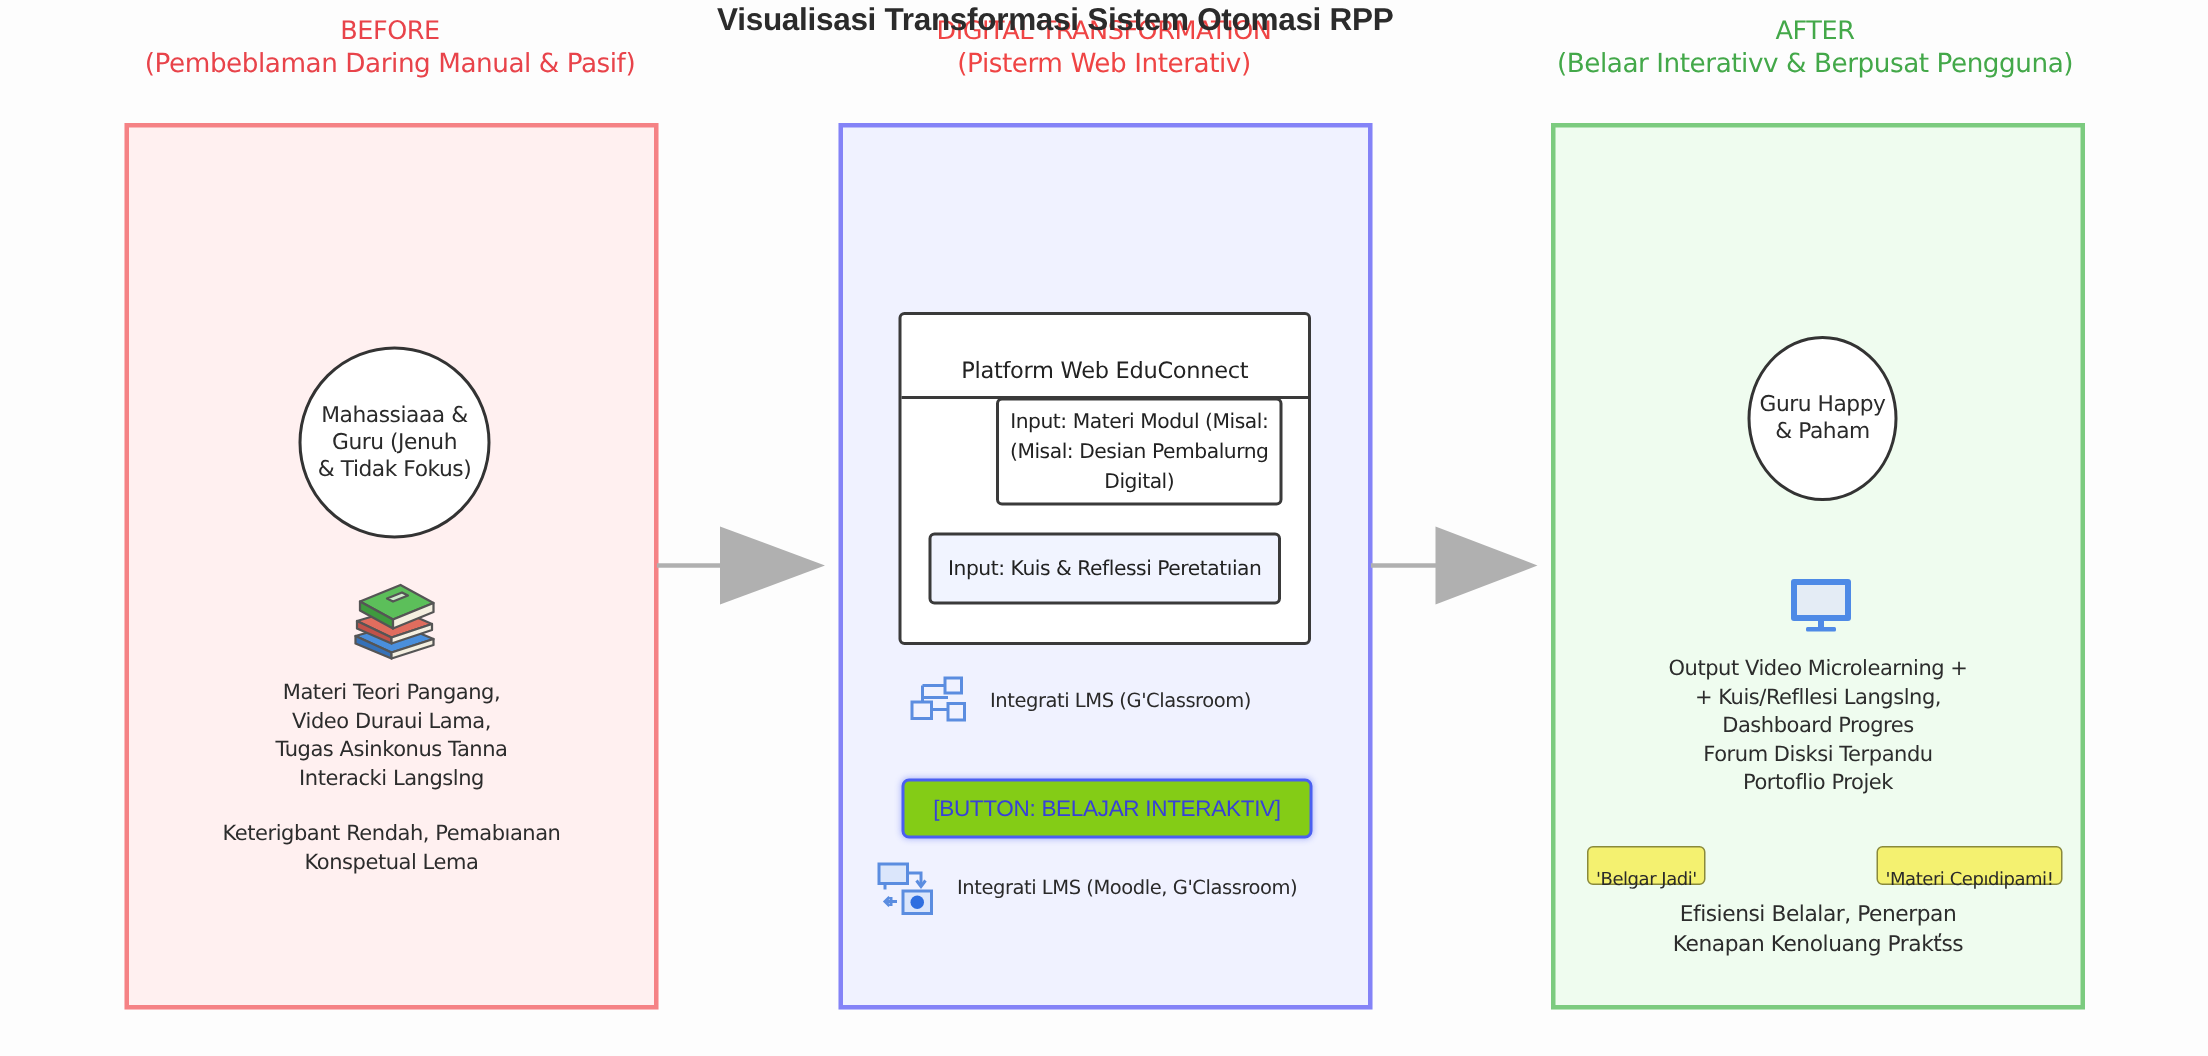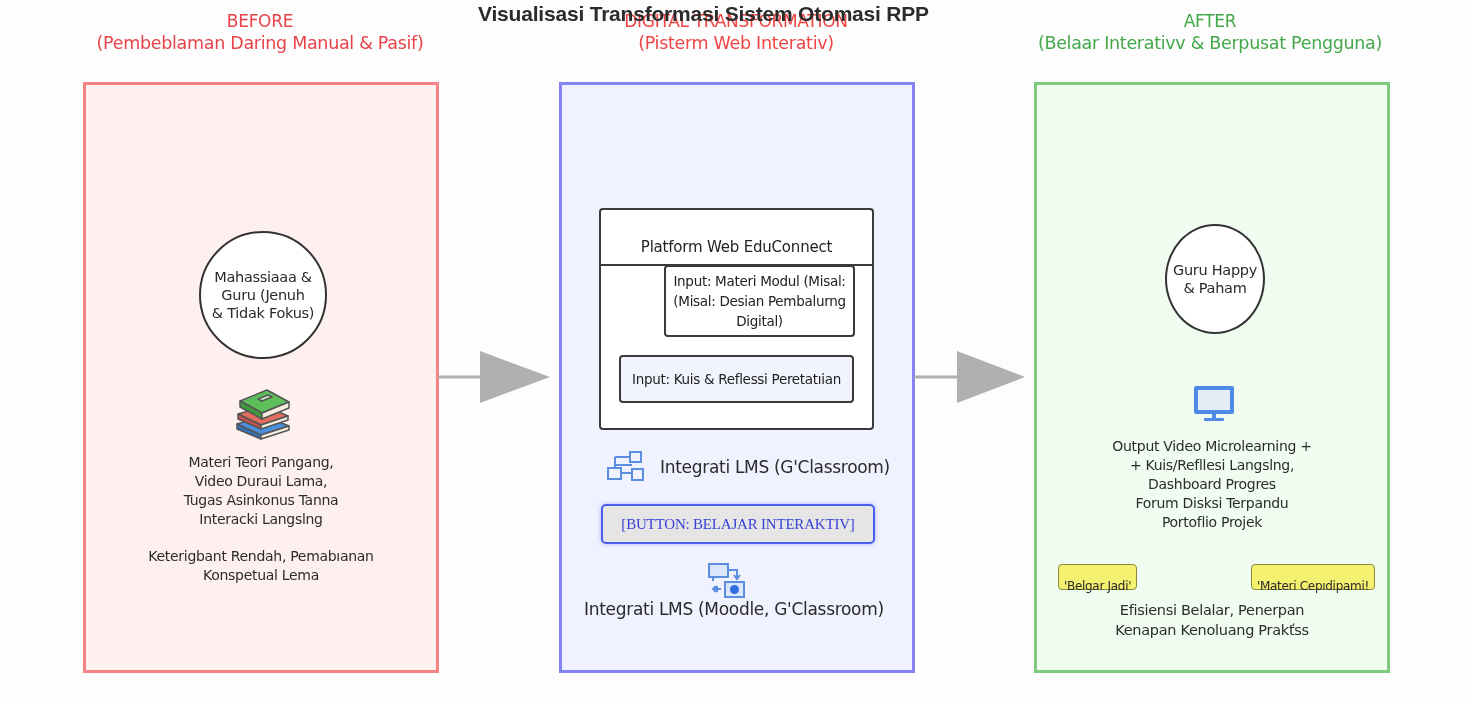--- a/index.html
+++ b/index.html
@@ -45,32 +45,32 @@
       font-size: 15px; line-height: 36px; color: #222; letter-spacing: -0.2px; margin-top: 19px;
     }
     .input-box {
       position: absolute; border: 2px solid #3a3a3a; border-radius: 4px; background: #fff;
       display: flex; align-items: center; justify-content: center; text-align: center;
       font-size: 13.5px; line-height: 20px; color: #222; letter-spacing: -0.3px; white-space: pre-line;
     }
     .input-box.one { left: 19px; top: 55px; width: 191px; height: 72px; margin-left: 44px; }
     .input-box.two { left: 18px; top: 145px; width: 235px; height: 48px; background: #f1f4ff; }
 
-    .lms-row { position: absolute; display: flex; align-items: center; font-size: 17px; color: #2a2a2a; letter-spacing: -0.3px; }
+    .lms-row { position: absolute; display: flex; align-items: center; font-size: 13px; color: #2a2a2a; letter-spacing: -0.3px; }
     .lms-row.one { left: 44px; top: 365px; }
-    .lms-row.two { left: 22px; top: 476px; flex-direction: column; }
+    .lms-row.two { left: 22px; top: 488px; }
     .lms-row svg { margin-right: 14px; }
 
     .btn-interaktiv {
-      position: absolute; left: 39px; top: 419px; width: 274px; height: 40px;
-      border: 2px solid #4a5ff0; border-radius: 5px; background: #e5e5e5;
+      position: absolute; left: 39px; top: 434px; width: 274px; height: 40px;
+      border: 2px solid #4a5ff0; border-radius: 5px; background: #84cc16;
       color: #3741d8; font-size: 15px; letter-spacing: -0.2px; cursor: pointer;
       display: flex; align-items: center; justify-content: center;
       box-shadow: 0 0 4px rgba(80,100,240,0.45);
-      font-family: Liberation Serif, serif;
+      font-family: Liberation Sans, sans-serif;
     }
 
     .quote {
       position: absolute; top: 479px; height: 22px; padding: 12px 5px;
       background: #f4f170; border: 1.5px solid #8a8a3a; border-radius: 4px;
       font-size: 12px; line-height: 19px; color: #2a2a2a; letter-spacing: -0.3px;
     }
     .quote.one { left: 21px; }
     .quote.two { left: 214px; }
 

